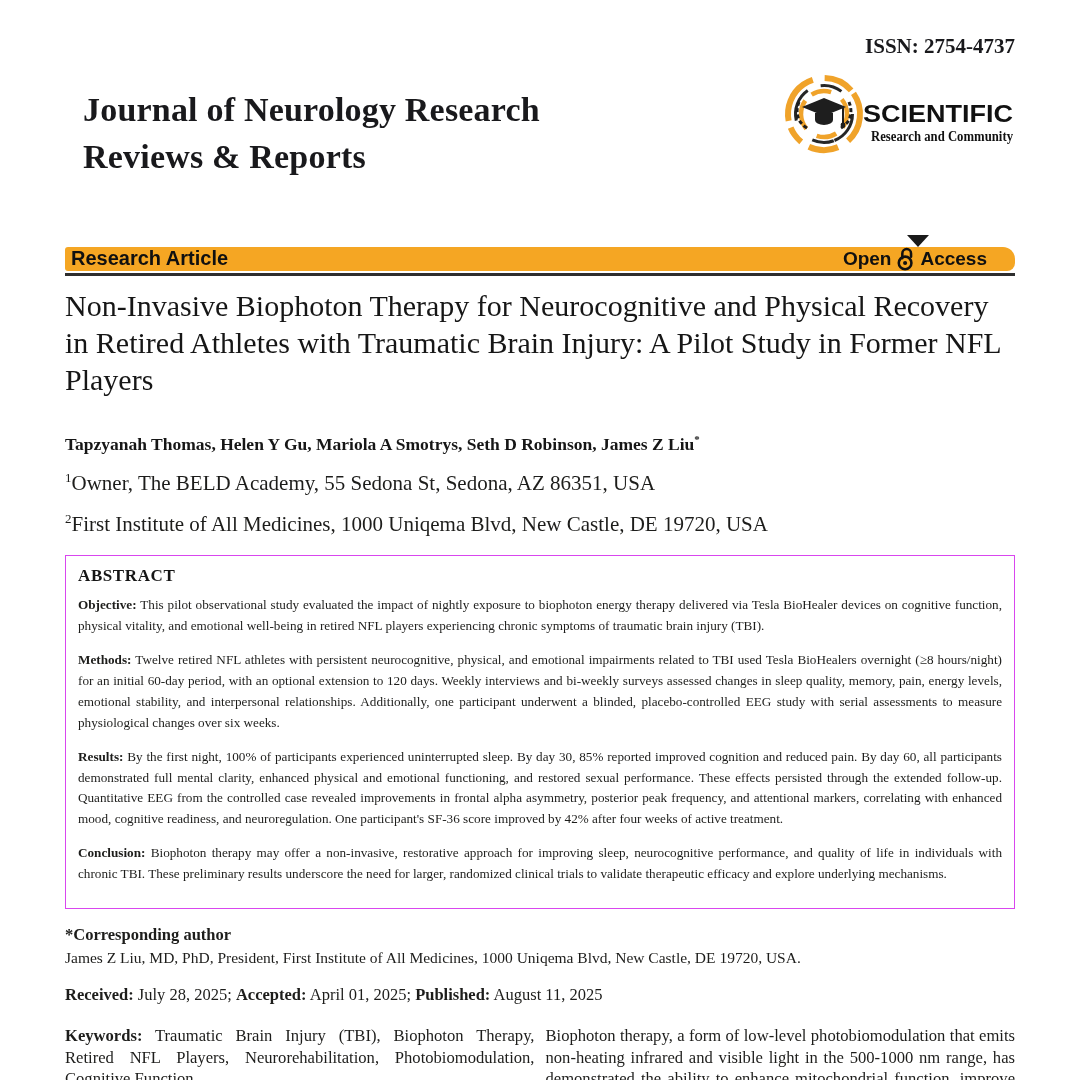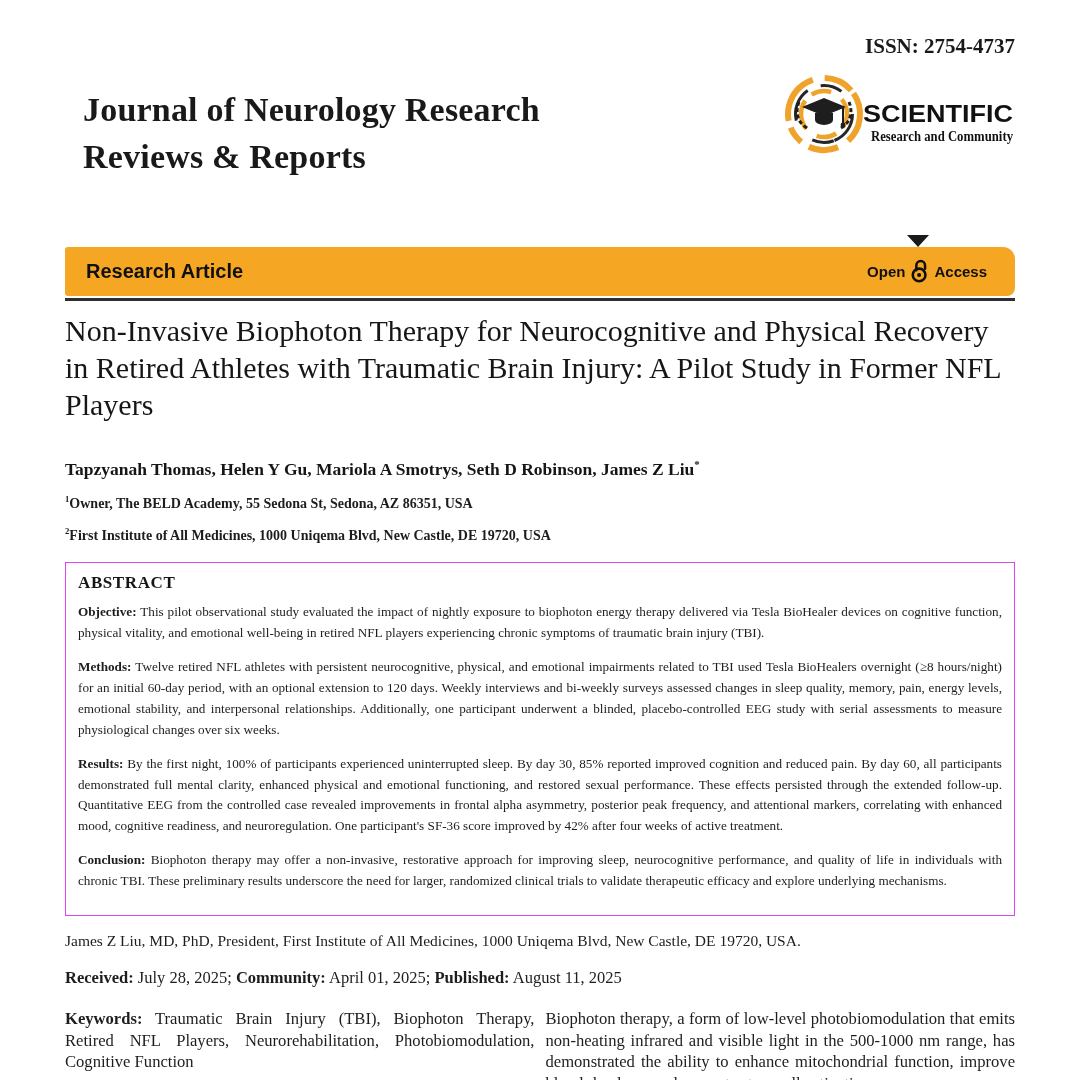--- a/index.html
+++ b/index.html
@@ -18,46 +18,46 @@
     width: 565px; margin: 18px;
     font-size: 34px; line-height: 1.38; font-weight: 700; color: #19191c;
     letter-spacing: 0.2px;
   }
   .logo-box { padding-top: 2px; }
 
   
   .banner-wrap { position: relative; margin-top: 48px; }
   .banner {
     display: flex; justify-content: space-between; align-items: center;
-    height: 49px; padding: 0 28px 0 21px;
+    height: 24px; padding: 0 28px 0 6px;
     border-radius: 3px 12px 8px 3px;
   }
   .banner-left {
     font-family: "Liberation Sans", sans-serif; font-weight: bold;
     font-size: 20px; color: #101010;
   }
   .oa {
     display: flex; align-items: center; gap: 5px;
     font-family: "Liberation Sans", sans-serif; font-weight: bold;
-    font-size: 15px; color: #101010;
+    font-size: 19px; color: #101010;
   }
   .tri {
     position: absolute; top: -12px; right: 86px; width: 0; height: 0;
     border-left: 11px solid transparent; border-right: 11px solid transparent;
     border-top: 12px solid #1a1a1a;
   }
   .rule { height: 3px; background: #2e2e2e; margin-top: 2px; }
 
   
   .article-title {
     margin: 12px 0 0 0; font-size: 30px; font-weight: 400;
     line-height: 1.23; color: #161616;
   }
   .authors { margin: 36px 0 0 0; font-size: 17.5px; font-weight: bold; color: #161616; }
-  .affil { margin: 16px 0 0 0; font-size: 14px; font-weight: bold; }
+  .affil { margin: 16px 0 0 0; font-size: 21px; }
   sup { font-size: 62%; line-height: 0; }
 
   
   .abstract-box { margin-top: 18px; border: 1px solid #d946ef; padding: 10px 12px 23px 12px; }
   .abstract-heading { font-size: 17px; font-weight: bold; letter-spacing: 0.6px; color: #161616; }
   .abstract-box p {
     margin: 9px 0 0 0; font-size: 13.2px; line-height: 1.58;
     text-align: justify; color: #1d1d1b;
   }
   .abstract-box p + p { margin-top: 13px; }
@@ -138,25 +138,26 @@
 
   <div class="abstract-box">
     <div class="abstract-heading">ABSTRACT</div>
     <p><span class="lbl">Objective:</span> <span>This pilot observational study evaluated the impact of nightly exposure to biophoton energy therapy delivered via Tesla BioHealer devices on cognitive function, physical vitality, and emotional well-being in retired NFL players experiencing chronic symptoms of traumatic brain injury (TBI).</span></p>
     <p><span class="lbl">Methods:</span> <span>Twelve retired NFL athletes with persistent neurocognitive, physical, and emotional impairments related to TBI used Tesla BioHealers overnight (≥8 hours/night) for an initial 60-day period, with an optional extension to 120 days. Weekly interviews and bi-weekly surveys assessed changes in sleep quality, memory, pain, energy levels, emotional stability, and interpersonal relationships. Additionally, one participant underwent a blinded, placebo-controlled EEG study with serial assessments to measure physiological changes over six weeks.</span></p>
     <p><span class="lbl">Results:</span> <span>By the first night, 100% of participants experienced uninterrupted sleep. By day 30, 85% reported improved cognition and reduced pain. By day 60, all participants demonstrated full mental clarity, enhanced physical and emotional functioning, and restored sexual performance. These effects persisted through the extended follow-up. Quantitative EEG from the controlled case revealed improvements in frontal alpha asymmetry, posterior peak frequency, and attentional markers, correlating with enhanced mood, cognitive readiness, and neuroregulation. One participant's SF-36 score improved by 42% after four weeks of active treatment.</span></p>
     <p><span class="lbl">Conclusion:</span> <span>Biophoton therapy may offer a non-invasive, restorative approach for improving sleep, neurocognitive performance, and quality of life in individuals with chronic TBI. These preliminary results underscore the need for larger, randomized clinical trials to validate therapeutic efficacy and explore underlying mechanisms.</span></p>
   </div>
 
   <div class="corr">
+    <div class="corr-heading">*Corresponding author</div>
     <div class="corr-text">James Z Liu, MD, PhD, President, First Institute of All Medicines, 1000 Uniqema Blvd, New Castle, DE 19720, USA.</div>
   </div>
 
   <div class="dates">
-    <span class="lbl">Received:</span> <span>July 28, 2025; </span><span class="lbl">Community:</span> <span>April 01, 2025; </span><span class="lbl">Published:</span> <span>August 11, 2025</span>
+    <span class="lbl">Received:</span> <span>July 28, 2025; </span><span class="lbl">Accepted:</span> <span>April 01, 2025; </span><span class="lbl">Published:</span> <span>August 11, 2025</span>
   </div>
 
   <div class="columns">
     <div class="col">
       <span class="lbl">Keywords:</span> <span>Traumatic Brain Injury (TBI), Biophoton Therapy, Retired NFL Players, Neurorehabilitation, Photobiomodulation, Cognitive Function</span>
     </div>
     <div class="col">Biophoton therapy, a form of low-level photobiomodulation that emits non-heating infrared and visible light in the 500-1000 nm range, has demonstrated the ability to enhance mitochondrial function, improve blood rheology, and promote stem cell activation</div>
   </div>
 
 </div>

